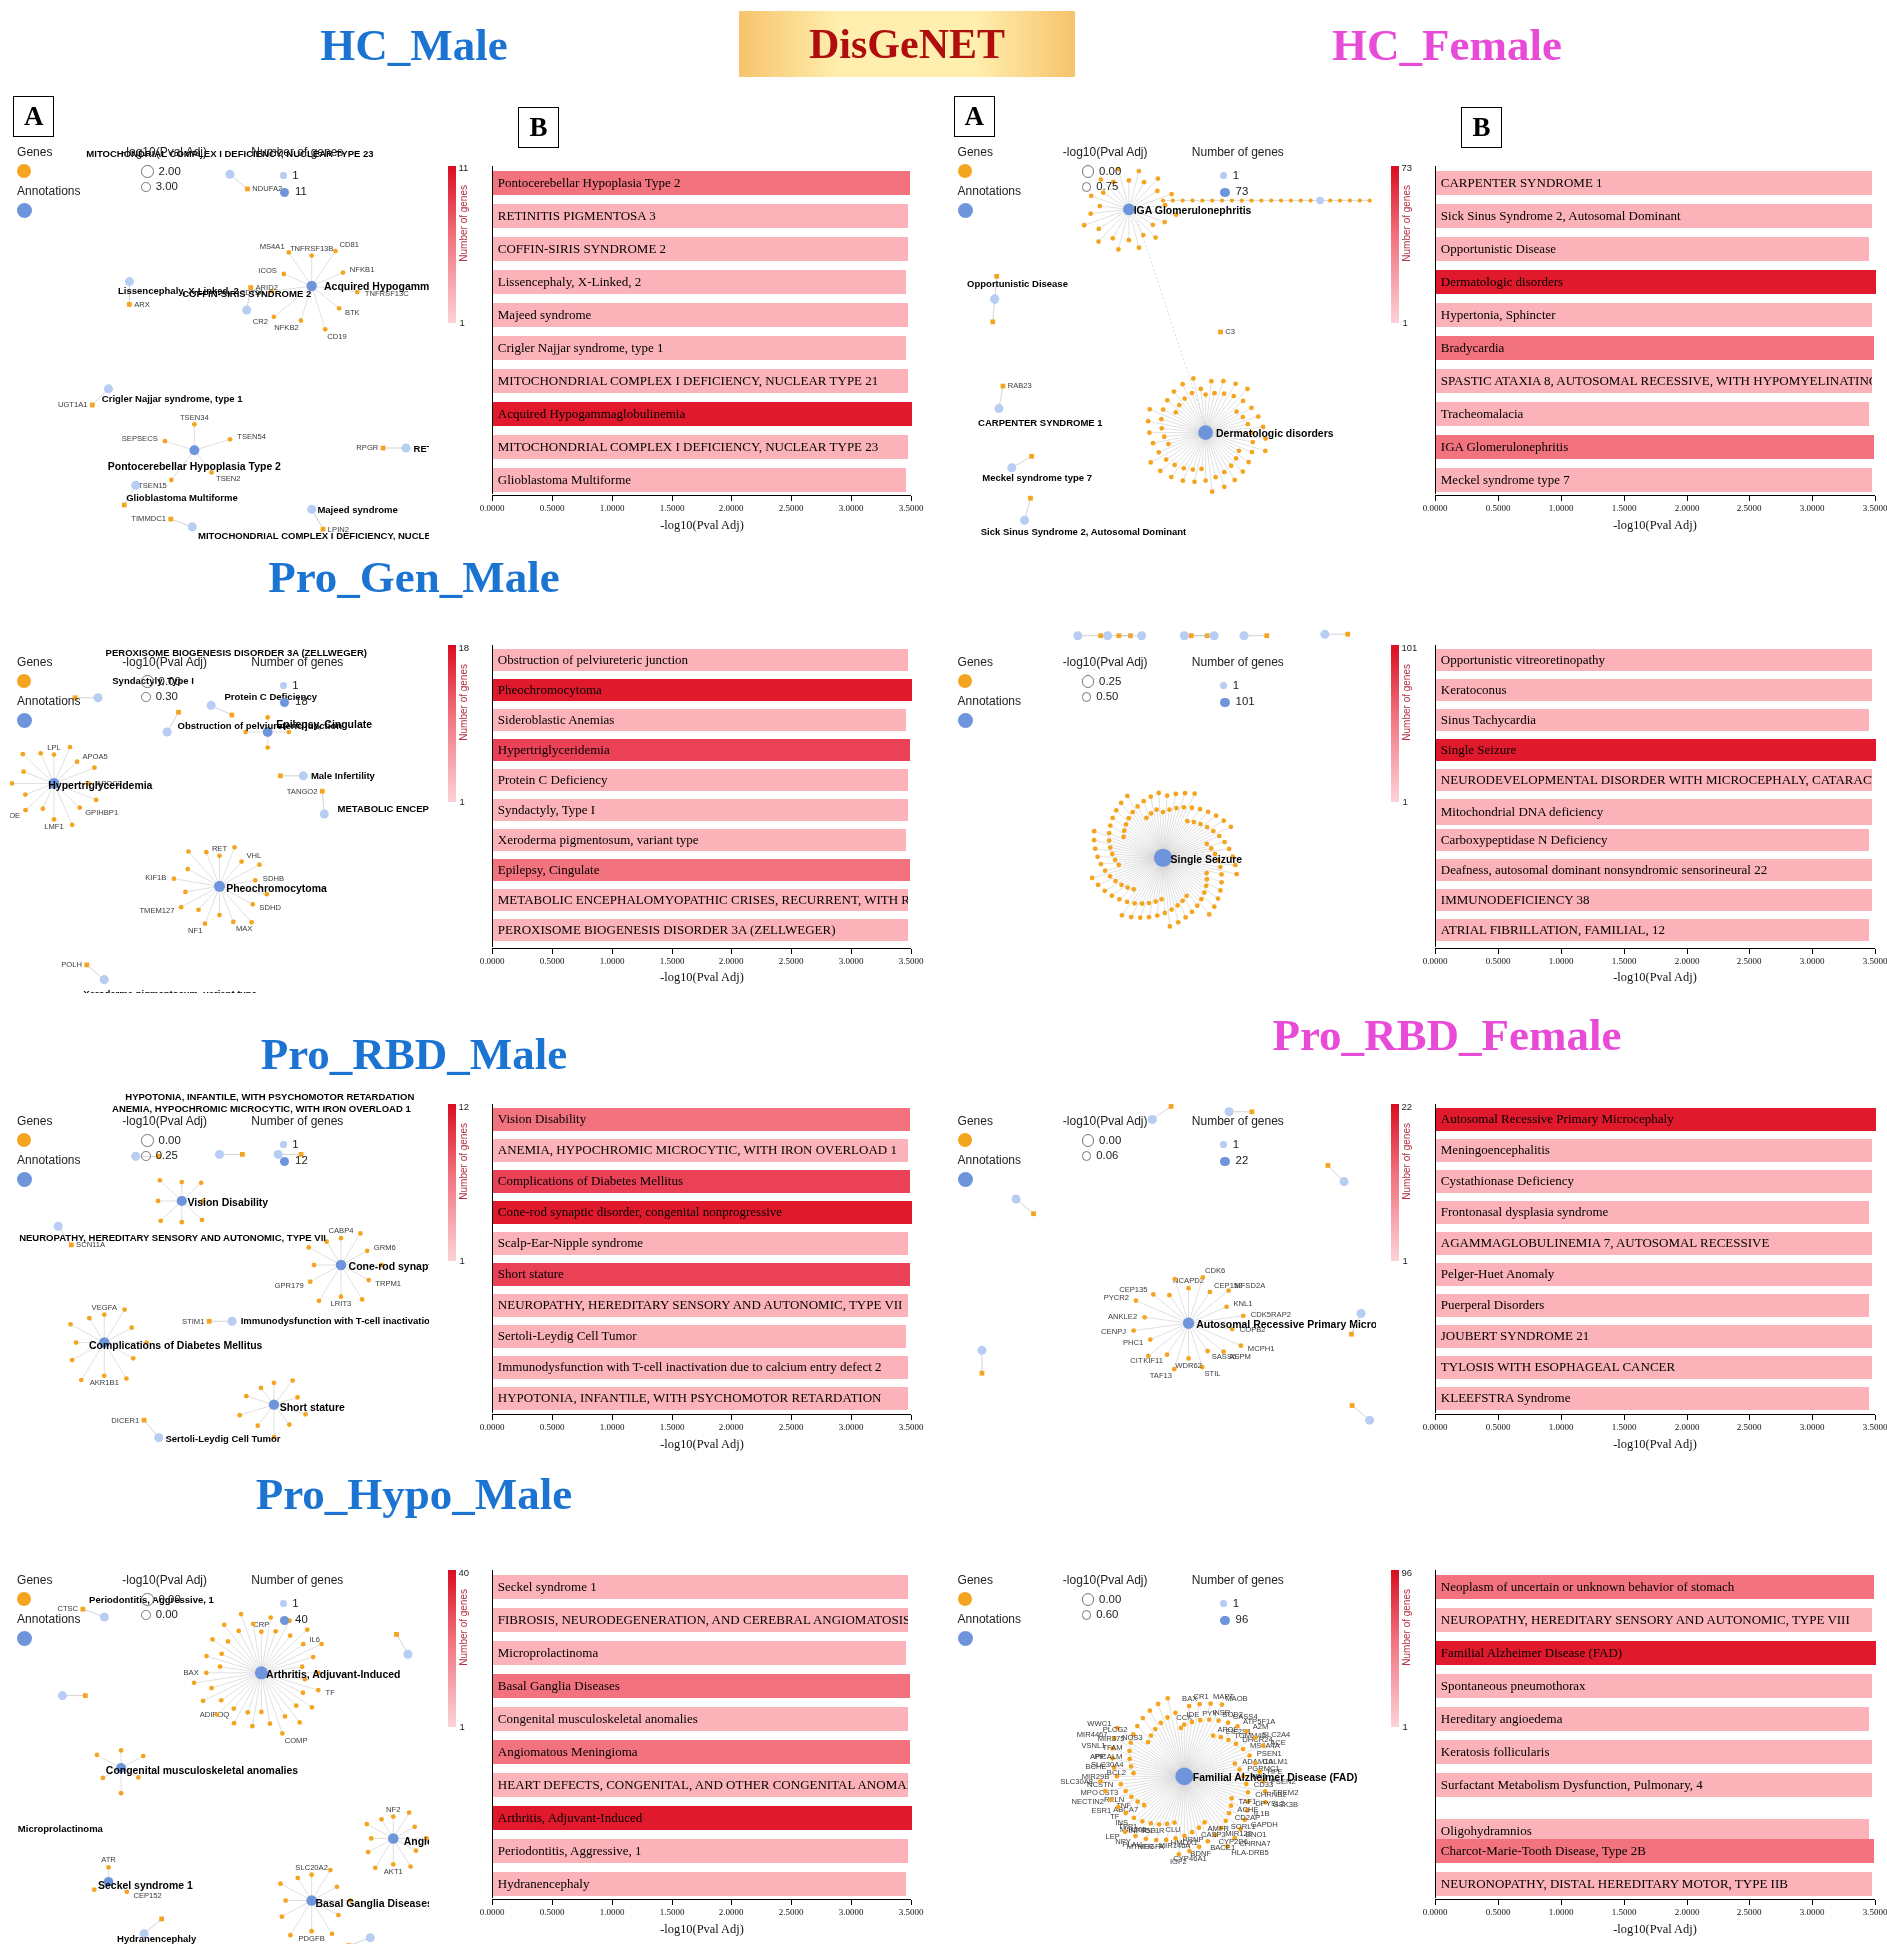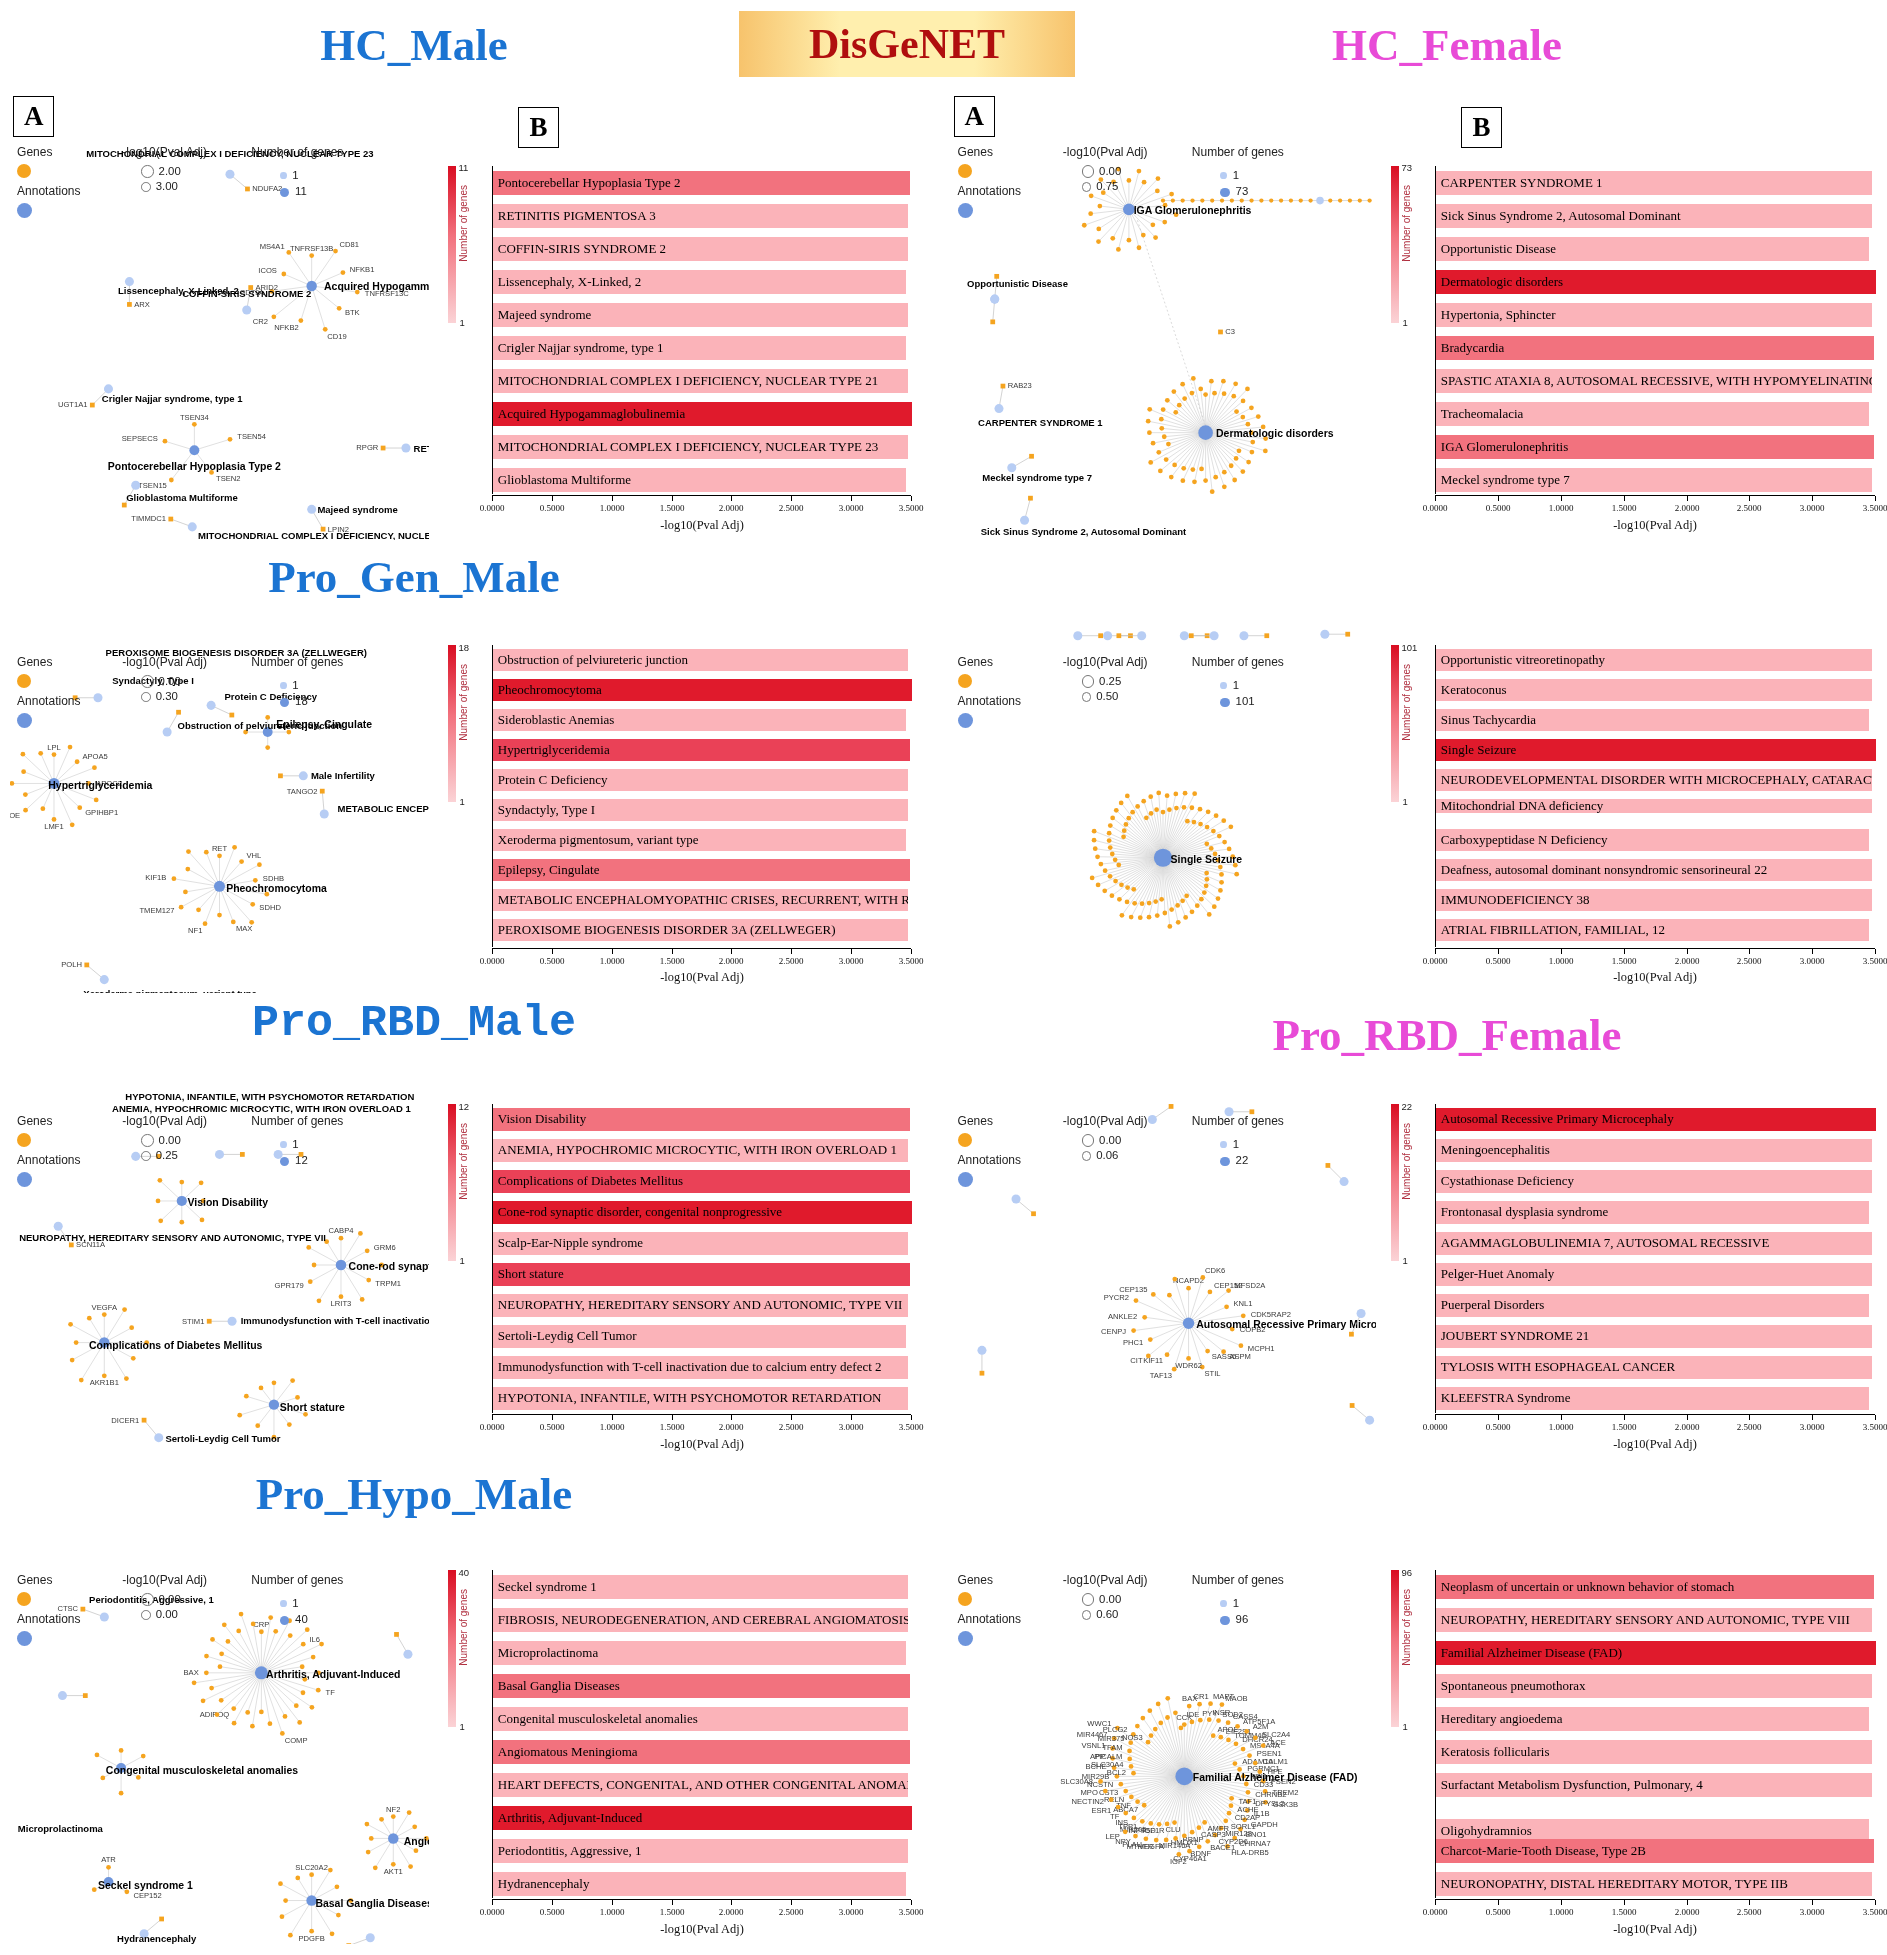--- a/index.html
+++ b/index.html
@@ -1039,21 +1039,21 @@
           <div class="bar" style="top: 4.3px; width: 100%; height: 22px; background: rgb(224, 26, 44);">
             <span class="bar-label">Single Seizure</span>
           </div>
         </div>
         <div class="bar-row" style="height: 30px;">
           <div class="bar" style="top: 4.3px; width: 99%; height: 22px; background: rgb(251, 179, 185);">
             <span class="bar-label">NEURODEVELOPMENTAL DISORDER WITH MICROCEPHALY, CATARACTS, AND RENAL ABNORMALITIE...</span>
           </div>
         </div>
         <div class="bar-row" style="height: 30px;">
-          <div class="bar" style="top: 4.3px; width: 99%; height: 14px; background: rgb(251, 179, 185);">
+          <div class="bar" style="top: 4.3px; width: 99%; height: 26px; background: rgb(251, 179, 185);">
             <span class="bar-label">Mitochondrial DNA deficiency</span>
           </div>
         </div>
         <div class="bar-row" style="height: 30px;">
           <div class="bar" style="top: 4.3px; width: 98.5%; height: 22px; background: rgb(251, 179, 185);">
             <span class="bar-label">Carboxypeptidase N Deficiency</span>
           </div>
         </div>
         <div class="bar-row" style="height: 30px;">
           <div class="bar" style="top: 4.3px; width: 99%; height: 22px; background: rgb(251, 179, 185);">
@@ -1084,21 +1084,21 @@
         <div class="tick-label" style="left: 252px;">2.0000</div>
         <div class="tick" style="left: 314px;"></div>
         <div class="tick-label" style="left: 314px;">2.5000</div>
         <div class="tick" style="left: 377px;"></div>
         <div class="tick-label" style="left: 377px;">3.0000</div>
         <div class="tick" style="left: 440px;"></div>
         <div class="tick-label" style="left: 440px;">3.5000</div>
       </div>
       <div class="xlabel" style="left: 265px; top: 358px;">-log10(Pval Adj)</div>
     </div>
-    <div class="sec-title male" style="left: 414px; top: 998px; font-family: Liberation Mono, monospace;">Pro_RBD_Male</div>
+    <div class="sec-title male" style="left: 414px; top: 1028px;">Pro_RBD_Male</div>
     <div class="panel" style="left: 9.5px; top: 1071px; width: 419px; height: 388px;">
       <div class="nlegend" style="top: 43px;">
         <div class="nl-col" style="left: 3.8px;"><div class="nl-title">Genes</div><span class="dot" style="width: 14.3px; height: 14.3px; background: rgb(245, 164, 31); margin-top: 4.8px;"></span><div class="nl-title" style="margin-top: 3.8px;">Annotations</div><span class="dot" style="width: 15.2px; height: 15.2px; background: rgb(110, 149, 220); margin-top: 4.8px;"></span></div>
         <div class="nl-col" style="left: 109px;">
           <div class="nl-title">-log10(Pval Adj)</div>
           <div style="margin-top: 5.7px; margin-left: 19px;"><span class="dot" style="width: 10.5px; height: 10.5px; border: 1px solid rgb(119, 119, 119); vertical-align: middle; margin-right: 4.8px;"></span><span>0.00</span></div>
           <div style="margin-top: 1.9px; margin-left: 19px;"><span class="dot" style="width: 7.6px; height: 7.6px; border: 1px solid rgb(119, 119, 119); vertical-align: middle; margin-right: 4.8px;"></span><span>0.25</span></div>
         </div>
         <div class="nl-col" style="left: 238px;">
           <div class="nl-title">Number of genes</div>

